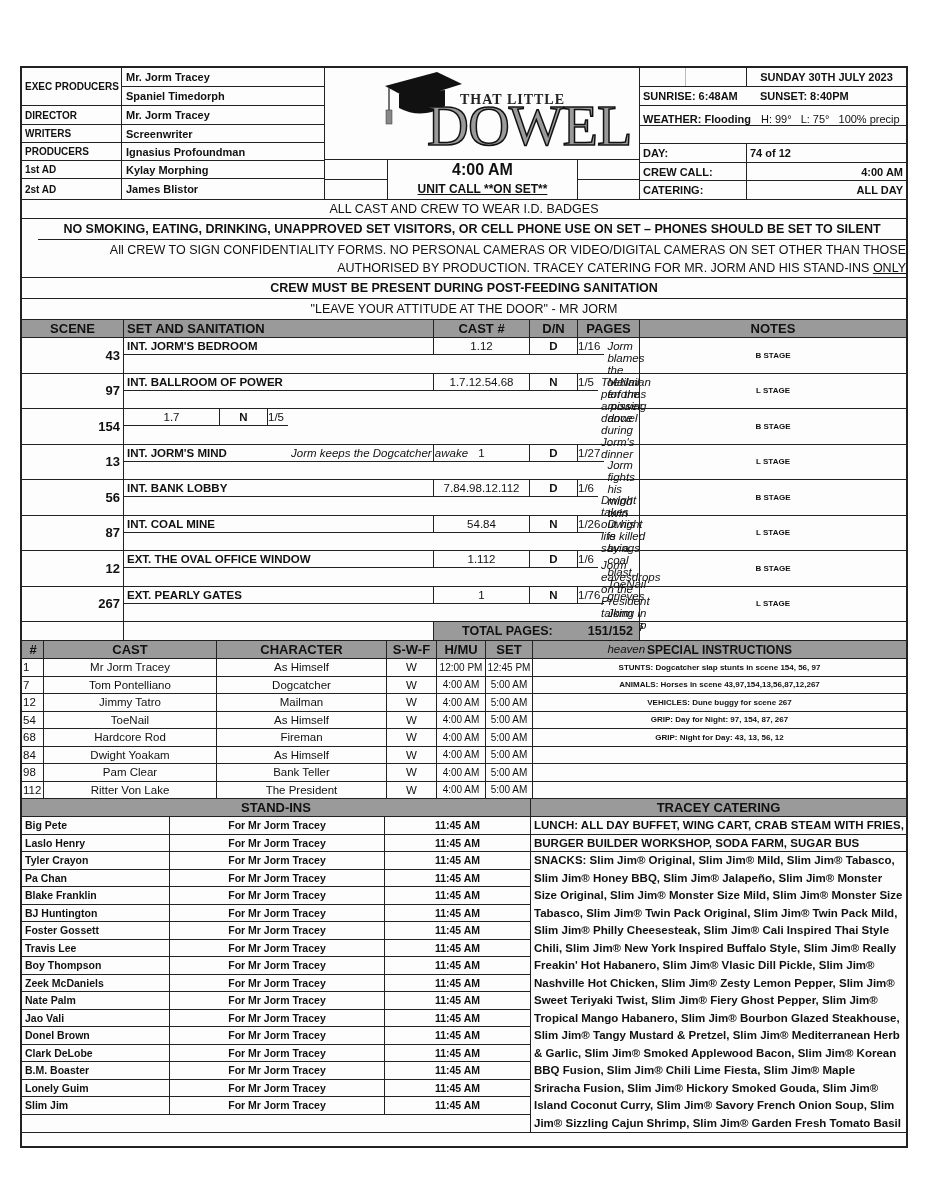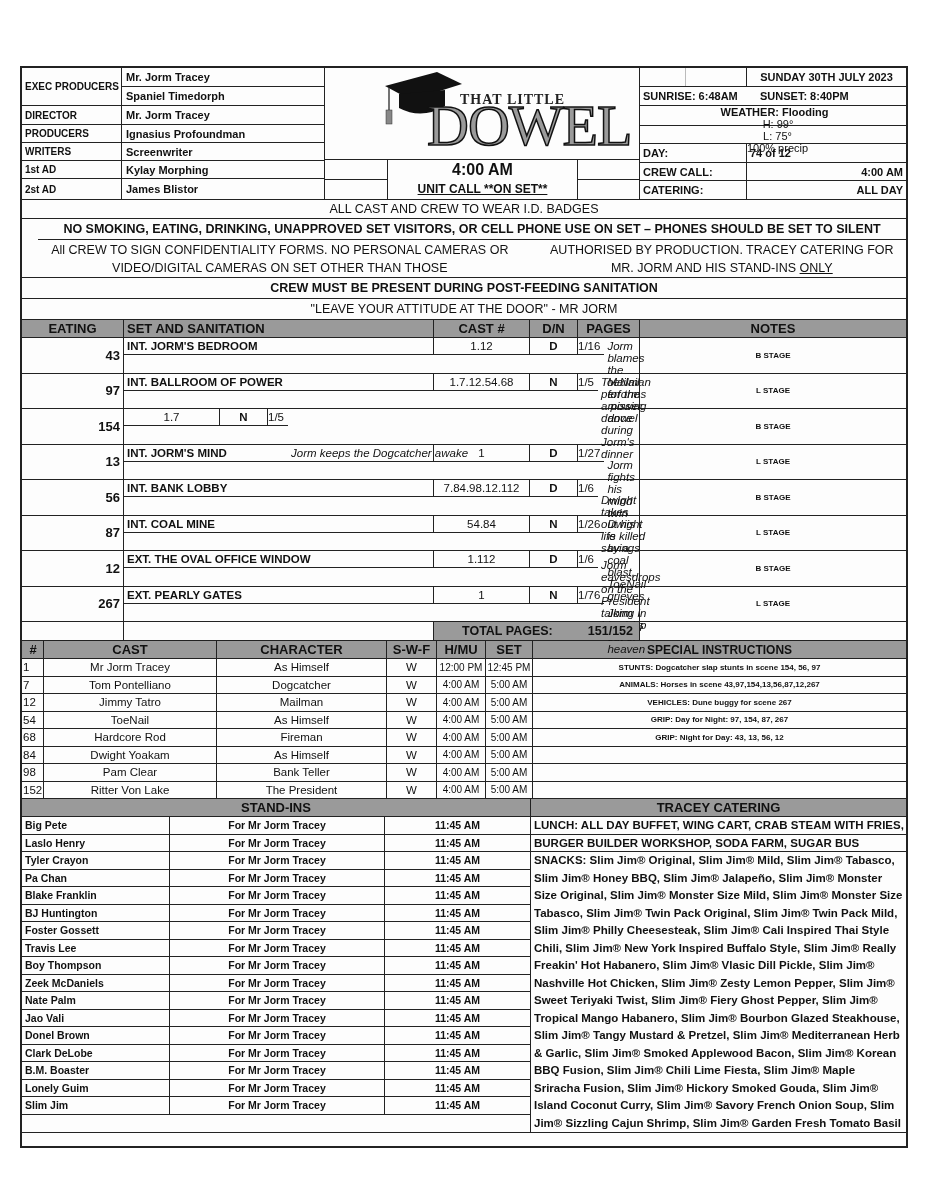--- a/index.html
+++ b/index.html
@@ -84,26 +84,26 @@
         <div style="flex:1;display:flex;flex-direction:column;">
           <div class="tl-val" style="border-bottom:1.5px solid #222;">Mr. Jorm Tracey</div>
           <div class="tl-val">Spaniel Timedorph</div>
         </div>
       </div>
       <div class="r2" style="height:19px;">
         <div class="tl-label">DIRECTOR</div>
         <div class="tl-val">Mr. Jorm Tracey</div>
       </div>
       <div class="r2" style="height:18px;">
+        <div class="tl-label">WRITERS</div>
+        <div class="tl-val">Screenwriter</div>
+      </div>
+      <div class="r2" style="height:18px;">
         <div class="tl-label">PRODUCERS</div>
         <div class="tl-val">Ignasius Profoundman</div>
-      </div>
-      <div class="r2" style="height:18px;">
-        <div class="tl-label">WRITERS</div>
-        <div class="tl-val">Screenwriter</div>
       </div>
       <div class="r2" style="height:18px;">
         <div class="tl-label">1st AD</div>
         <div class="tl-val">Kylay Morphing</div>
       </div>
       <div class="r2" style="flex:1;">
         <div class="tl-label">2st AD</div>
         <div class="tl-val">James Blistor</div>
       </div>
     </div>
@@ -138,21 +138,21 @@
     <div class="top-right">
       <div class="tr-row" style="height:19px;">
         <div style="width:46px;border-right:1px solid #bbb;"></div>
         <div style="width:61px;border-right:1.5px solid #222;"></div>
         <div class="c" style="flex:1;display:flex;align-items:center;">SUNDAY 30TH JULY 2023</div>
       </div>
       <div class="tr-row" style="height:19px;align-items:center;">
         <span style="padding-left:3px;width:112px;">SUNRISE: 6:48AM</span>
         <span style="padding-left:8px;">SUNSET: 8:40PM</span>
       </div>
-      <div class="tr-row" style="height:20px;align-items:center;flex-direction:column;">
+      <div class="tr-row" style="height:20px;align-items:flex-end;">
         <span style="padding-left:3px;">WEATHER: Flooding</span>
         <span style="padding-left:10px;font-weight:normal;">H: 99°</span>
         <span style="padding-left:9px;font-weight:normal;">L: 75°</span>
         <span style="padding-left:9px;font-weight:normal;">100% precip</span>
       </div>
       <div class="tr-row" style="height:18px;"></div>
       <div class="tr-row" style="height:19px;">
         <div class="cell" style="width:107px;padding-left:3px;">DAY:</div>
         <div class="cell" style="flex:1;padding-left:3px;">74 of 12</div>
       </div>
@@ -162,29 +162,29 @@
       </div>
       <div class="tr-row" style="flex:1;">
         <div class="cell" style="width:107px;padding-left:3px;">CATERING:</div>
         <div class="cell r" style="flex:1;padding-right:3px;">ALL DAY</div>
       </div>
     </div>
   </div>
 
   <div class="notice thin" style="height:19px;">ALL CAST AND CREW TO WEAR I.D. BADGES</div>
   <div class="notice" style="height:21px;margin-left:16px;">NO SMOKING, EATING, DRINKING, UNAPPROVED SET VISITORS, OR CELL PHONE USE ON SET – PHONES SHOULD BE SET TO SILENT</div>
-  <div class="notice thin" style="height:38px;flex-direction:row;line-height:18px;align-items:flex-end;">
+  <div class="notice thin" style="height:38px;flex-direction:column;line-height:18px;align-items:flex-end;">
     <div>All CREW TO SIGN CONFIDENTIALITY FORMS. NO PERSONAL CAMERAS OR VIDEO/DIGITAL CAMERAS ON SET OTHER THAN THOSE</div>
     <div><span>AUTHORISED BY PRODUCTION. TRACEY CATERING FOR MR. JORM AND HIS STAND-INS</span> <span style="font-weight:normal;text-decoration:underline;">ONLY</span></div>
   </div>
   <div class="notice" style="height:21px;">CREW MUST BE PRESENT DURING POST-FEEDING SANITATION</div>
   <div class="notice thin" style="height:21px;">"LEAVE YOUR ATTITUDE AT THE DOOR" - MR JORM</div>
 
   <div class="row hdr" style="height:18px;font-size:13px;">
-    <div class="cell c" style="width:102px;">EATING</div>
+    <div class="cell c" style="width:102px;">SCENE</div>
     <div class="cell" style="width:310px;padding-left:3px;">SET AND SANITATION</div>
     <div class="cell c" style="width:96px;">CAST #</div>
     <div class="cell c" style="width:48px;">D/N</div>
     <div class="cell c" style="width:62px;">PAGES</div>
     <div class="cell c" style="flex:1;">NOTES</div>
   </div>
 
   <div>
     <div class="scene-block">
       <div class="scene-num">43</div>
@@ -369,21 +369,21 @@
     <div class="cast-row">
       <div class="w-num">98</div>
       <div class="w-cast">Pam Clear</div>
       <div class="w-char">Bank Teller</div>
       <div class="w-swf">W</div>
       <div class="w-hmu">4:00 AM</div>
       <div class="w-set">5:00 AM</div>
       <div class="w-spec"></div>
     </div>
     <div class="cast-row">
-      <div class="w-num">152</div>
+      <div class="w-num">112</div>
       <div class="w-cast">Ritter Von Lake</div>
       <div class="w-char">The President</div>
       <div class="w-swf">W</div>
       <div class="w-hmu">4:00 AM</div>
       <div class="w-set">5:00 AM</div>
       <div class="w-spec"></div>
     </div>
   </div>
 
   <div class="lower">

